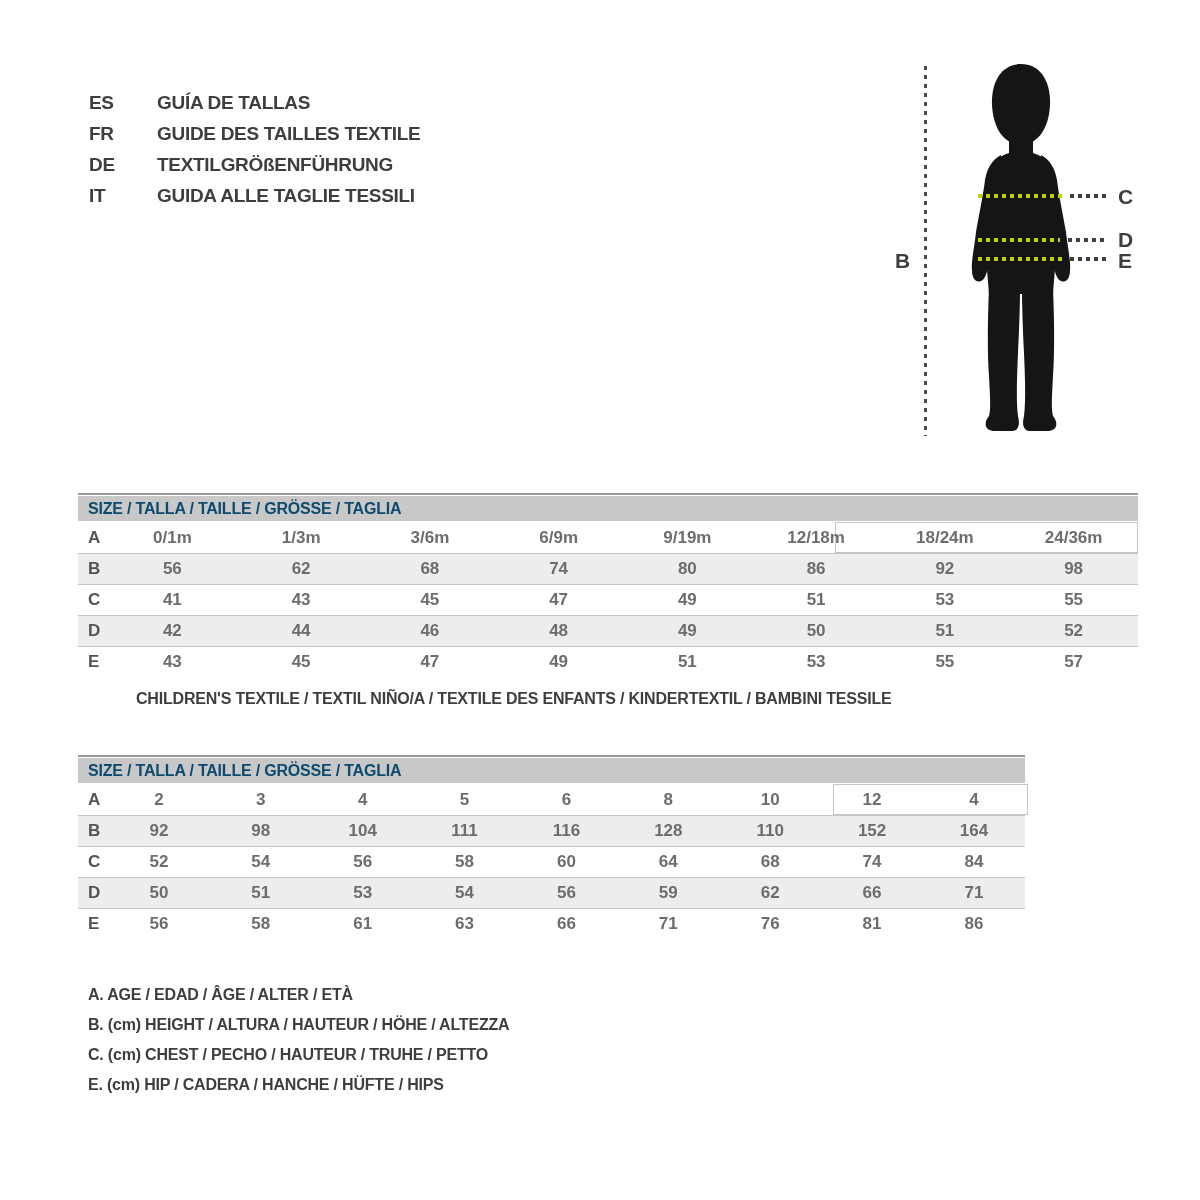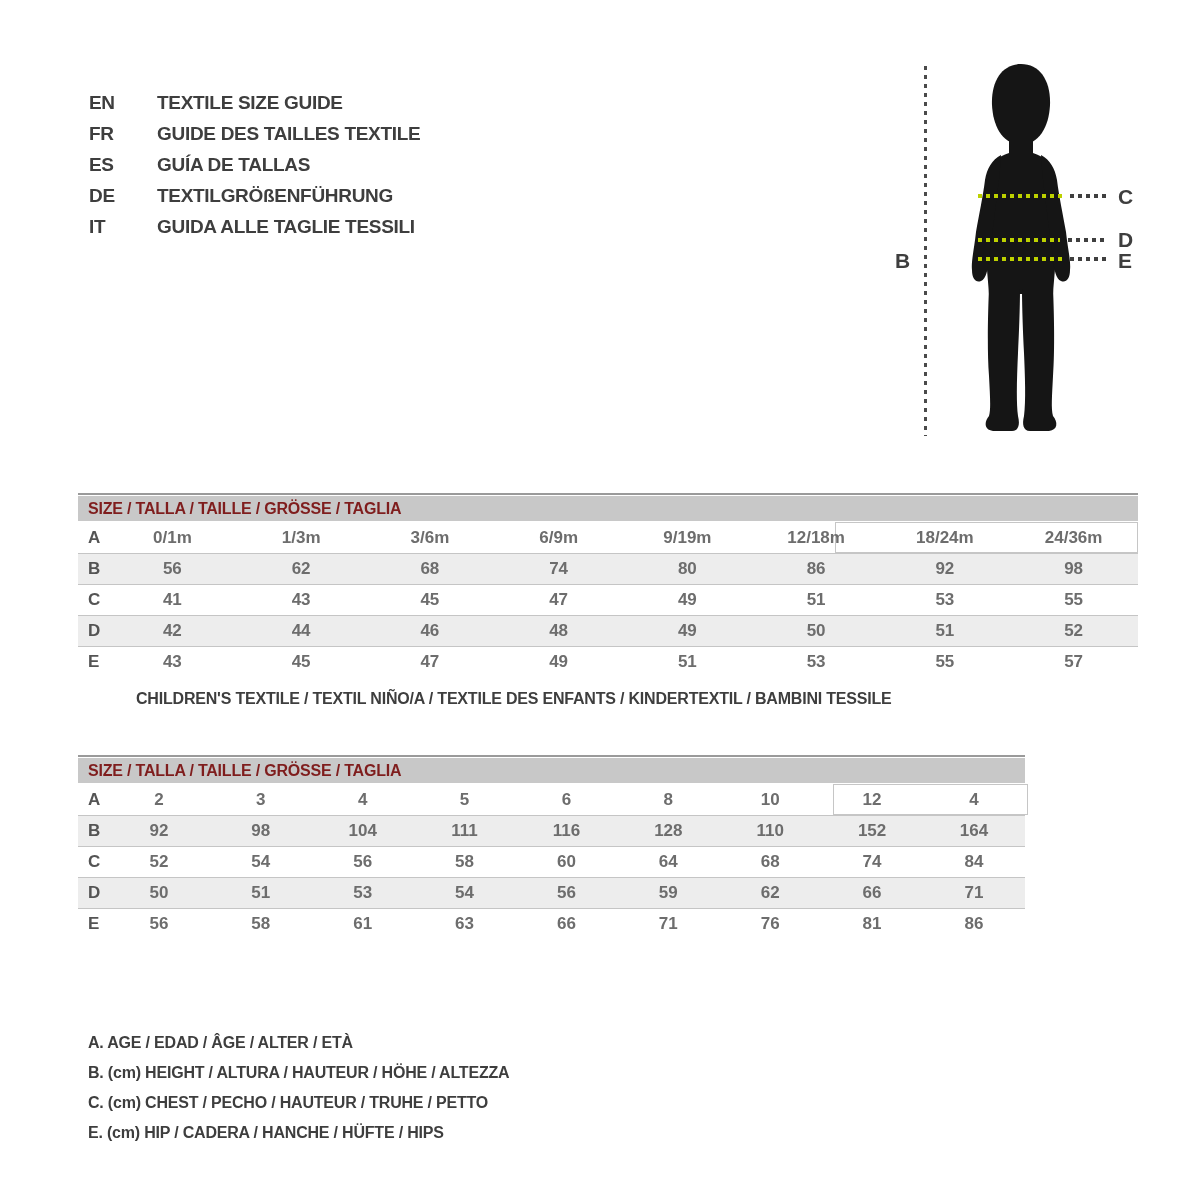--- a/index.html
+++ b/index.html
@@ -15,55 +15,51 @@
   .diagram-label{position:absolute;font-size:21px;color:#3e3e3e;line-height:1;}
   .silhouette{position:absolute;left:956px;top:60px;}
   .dotline{position:absolute;height:4px;}
   .dot-green{background:repeating-linear-gradient(90deg,#bdd100 0 4px,transparent 4px 8px);}
   .dot-dark{background:repeating-linear-gradient(90deg,#3f3f3f 0 4px,transparent 4px 8px);}
   
   .caption{position:absolute;left:88px;font-size:16px;letter-spacing:-0.2px;white-space:nowrap;}
   
   .table-block{position:absolute;left:78px;}
   .topline{height:2px;background:#9a9a9a;margin-bottom:1px;}
-  .size-bar{height:25px;background:#c8c8c8;color:#7f1d1d;font-size:16px;line-height:25px;
+  .size-bar{height:25px;background:#c8c8c8;color:#0c4a6e;font-size:16px;line-height:25px;
             padding-left:10px;letter-spacing:-0.2px;margin-bottom:1px;box-sizing:border-box;}
   .table-wrap{position:relative;}
   .hl-box{position:absolute;top:0;height:31px;background:#fff;border:1px solid #c6c6c6;
           box-sizing:border-box;z-index:0;}
   table{border-collapse:separate;border-spacing:0;table-layout:fixed;width:100%;
         position:relative;z-index:1;}
   th,td{height:31px;box-sizing:border-box;font-size:17px;padding:0;}
   th{width:30px;text-align:left;padding-left:10px;color:#545454;font-weight:700;}
   td{text-align:center;color:#6d6d6d;font-weight:700;}
   tr:nth-child(even){background:#ededed;}
   tr:not(:first-child) th,tr:not(:first-child) td{border-top:1px solid #c5c5c5;}
   #babies-table-block{top:493px;width:1060px;}
   #children-table-block{top:755px;width:947px;}
   
-  .legend{position:absolute;left:88px;top:980px;margin-top:48px;}
+  .legend{position:absolute;left:88px;top:980px;}
   .legend-item{height:30px;line-height:30px;font-size:16px;letter-spacing:-0.2px;white-space:nowrap;}
 </style>
 </head>
 <body>
 
 <div class="canvas">
 
   <div class="lang-list">
     <div class="lang-row">
-      <span class="lang-code">EN</span>
-      <span class="lang-label">TEXTILE SIZE GUIDE</span>
+      <span class="lang-code">ES</span>
+      <span class="lang-label">GUÍA DE TALLAS</span>
     </div>
     <div class="lang-row">
       <span class="lang-code">FR</span>
       <span class="lang-label">GUIDE DES TAILLES TEXTILE</span>
-    </div>
-    <div class="lang-row">
-      <span class="lang-code">ES</span>
-      <span class="lang-label">GUÍA DE TALLAS</span>
     </div>
     <div class="lang-row">
       <span class="lang-code">DE</span>
       <span class="lang-label">TEXTILGRÖßENFÜHRUNG</span>
     </div>
     <div class="lang-row">
       <span class="lang-code">IT</span>
       <span class="lang-label">GUIDA ALLE TAGLIE TESSILI</span>
     </div>
   </div>

